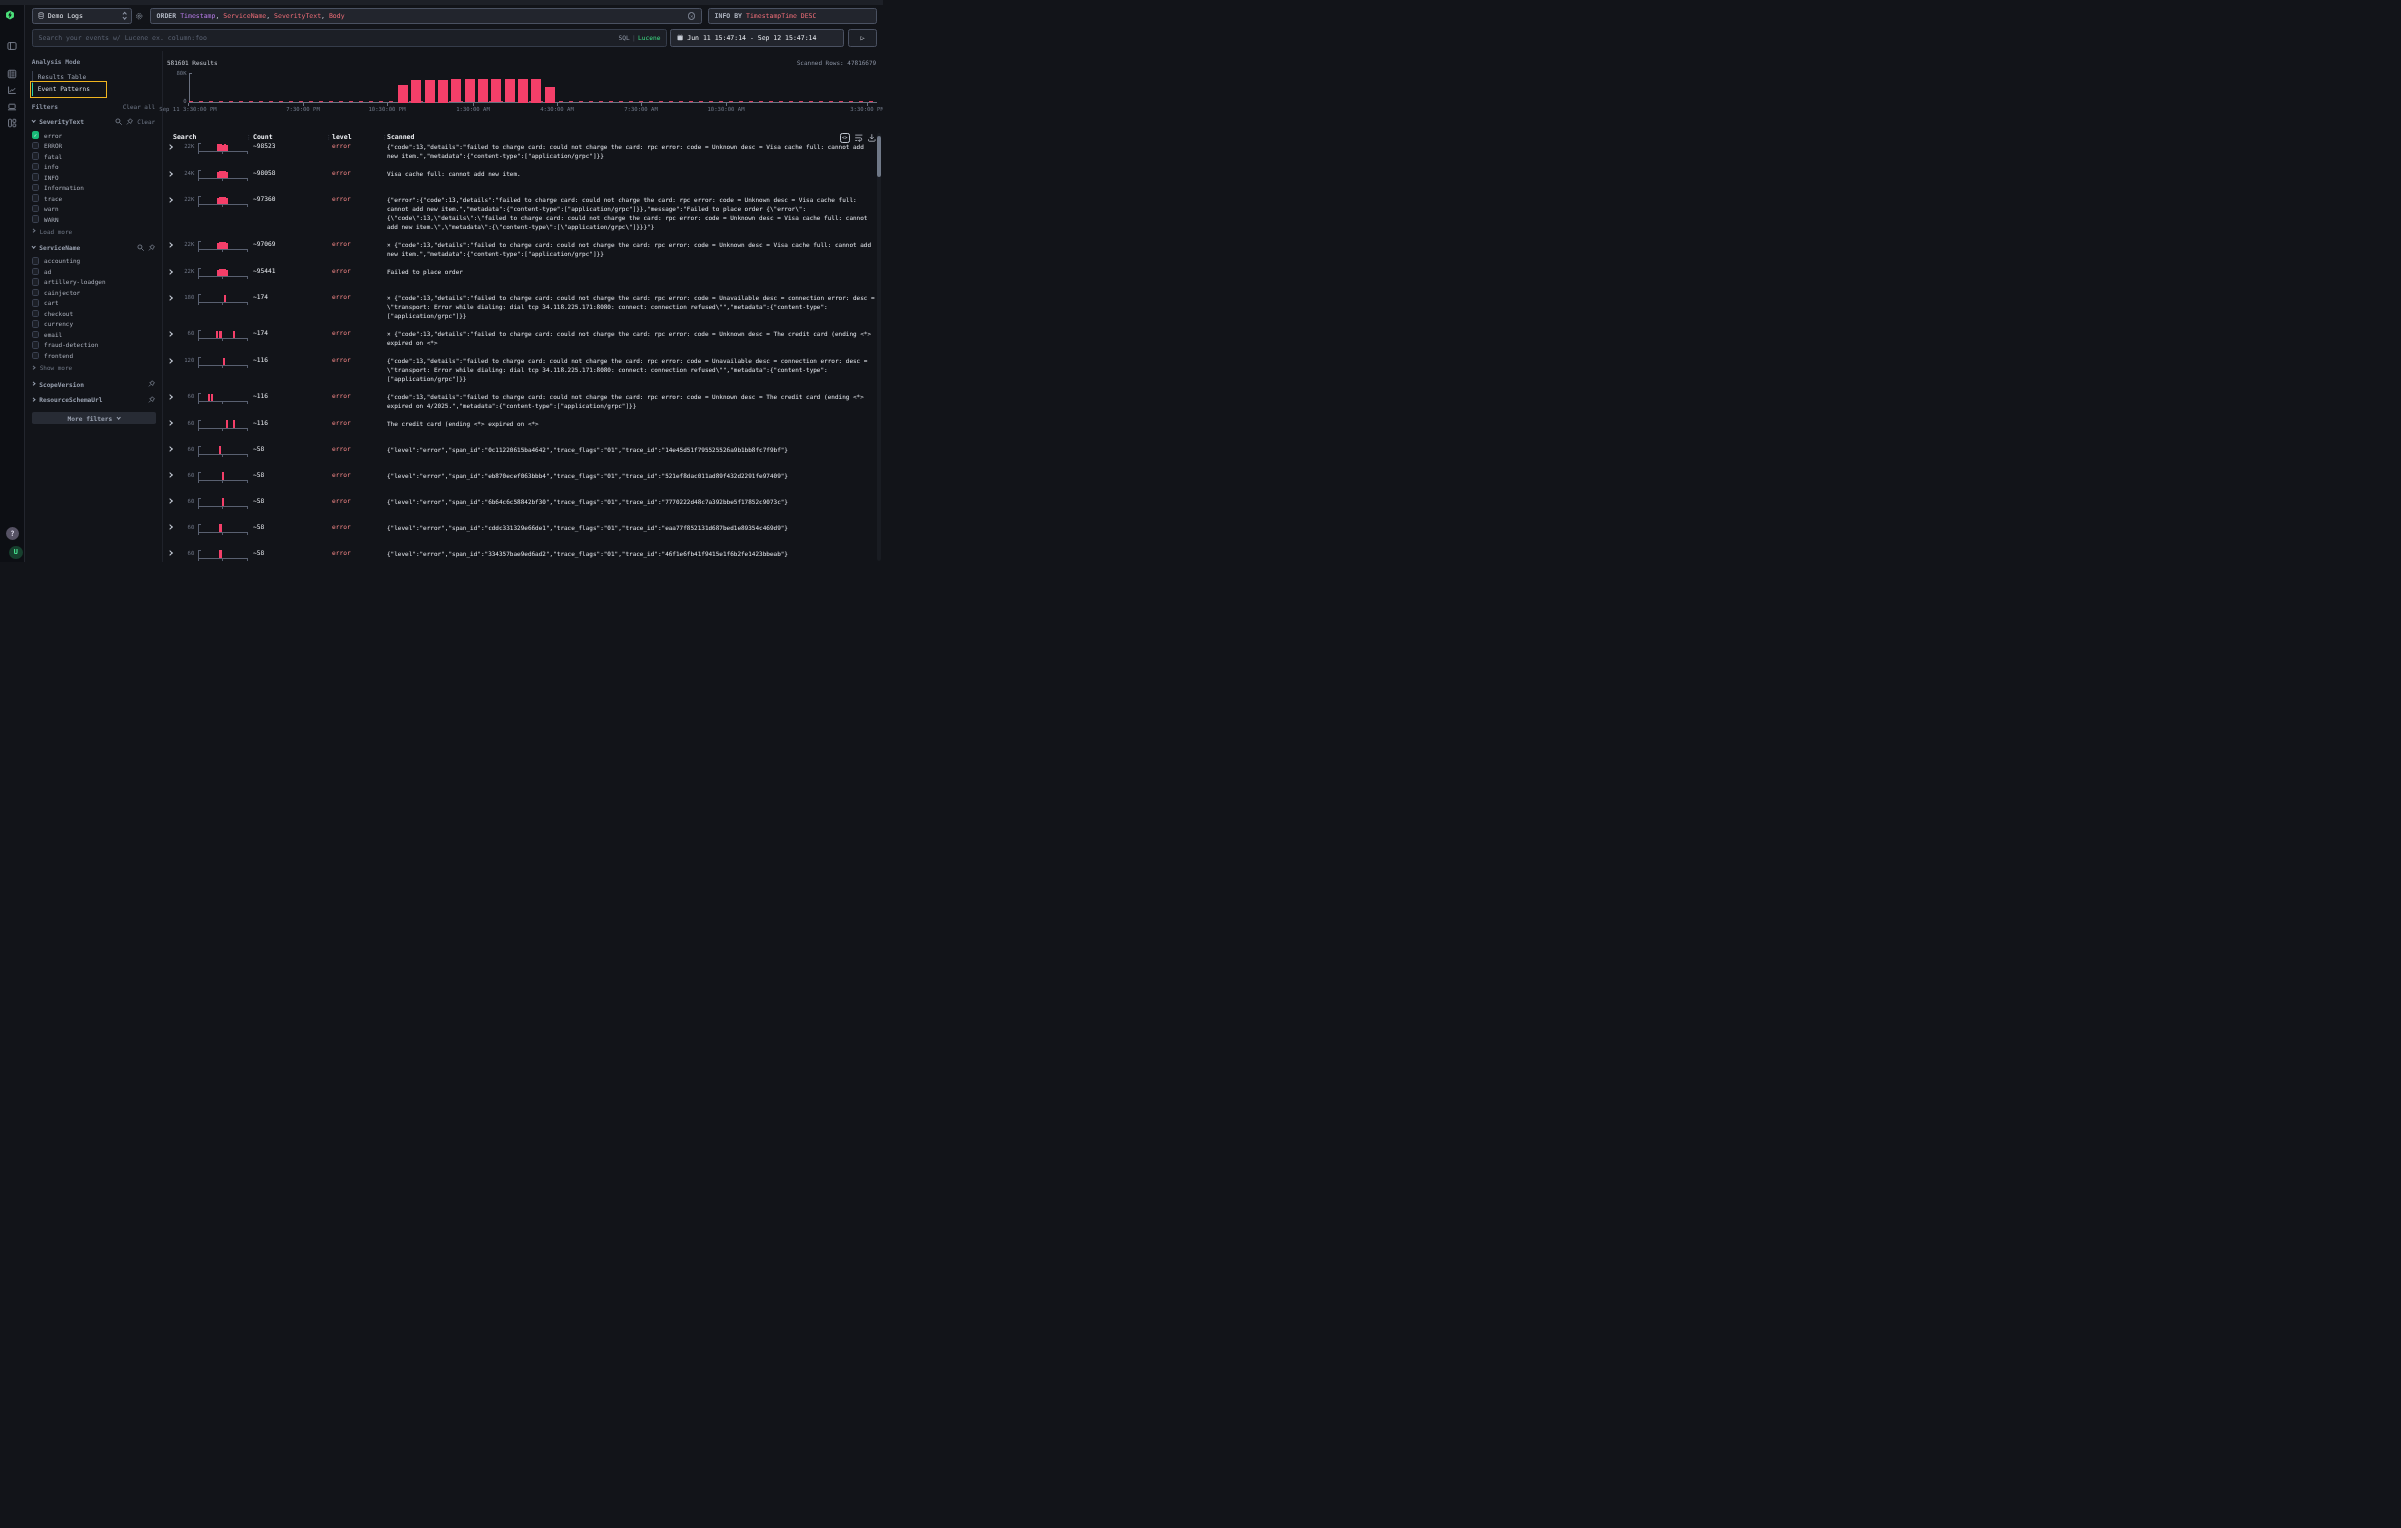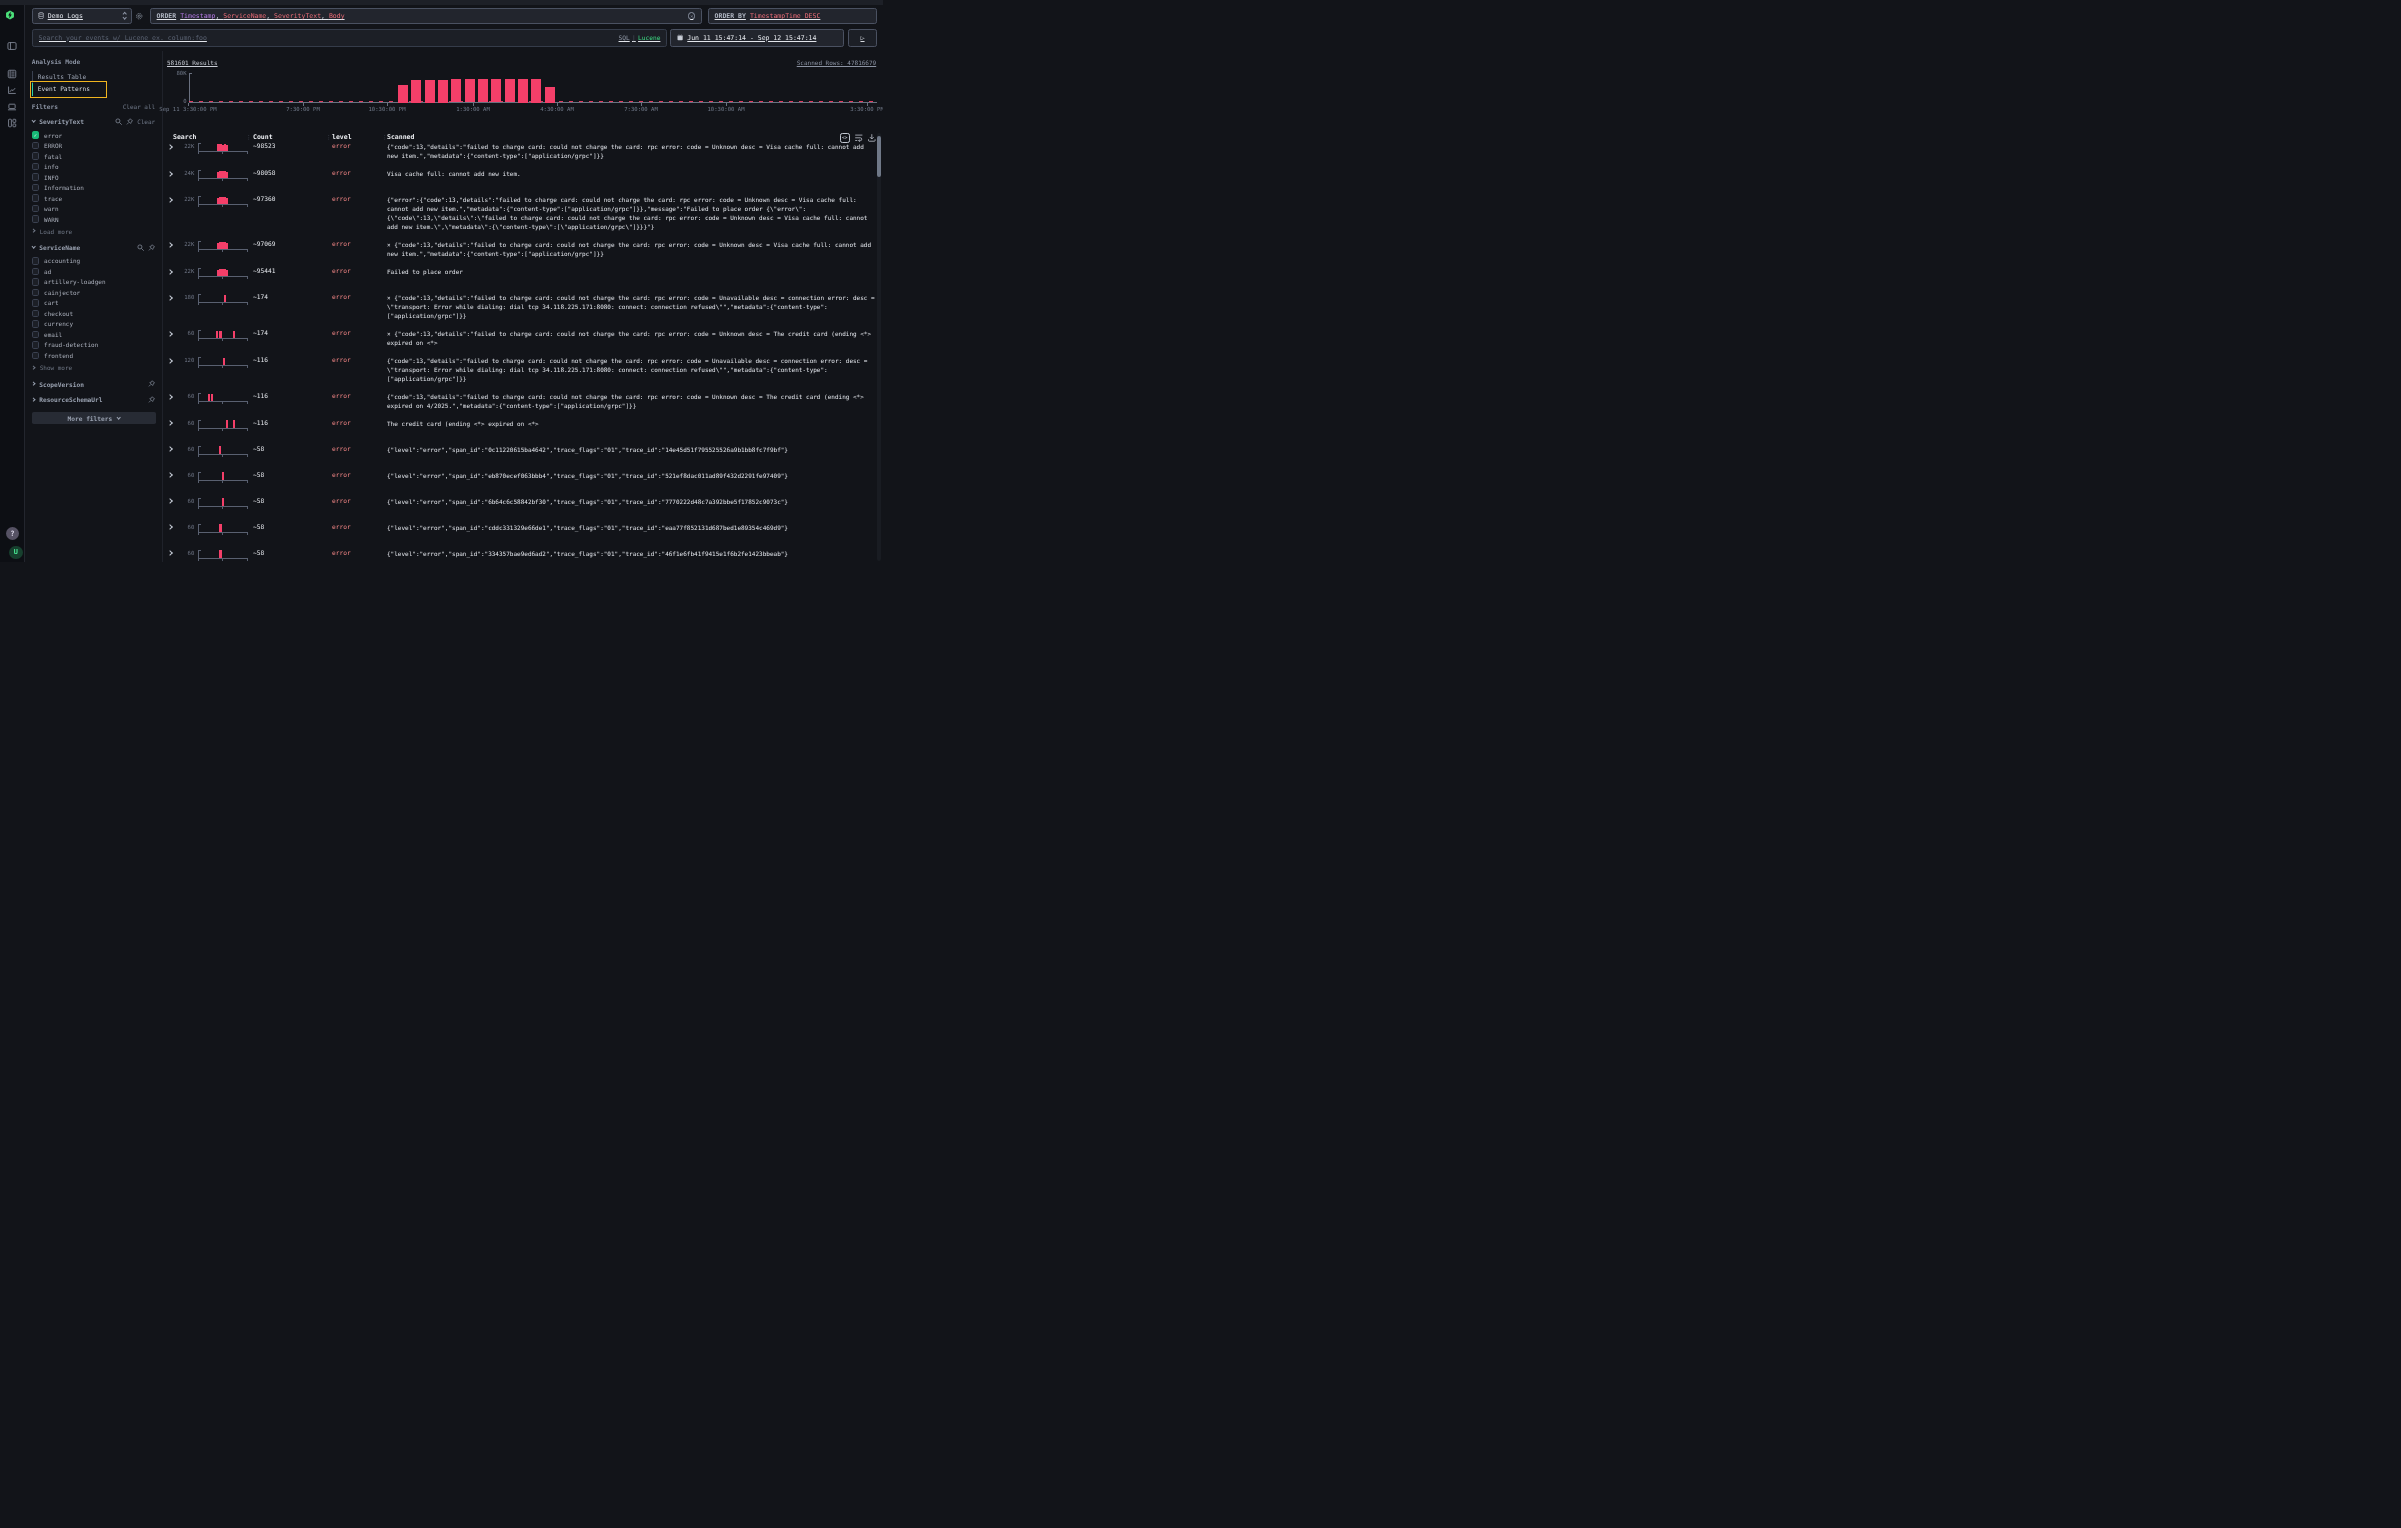--- a/index.html
+++ b/index.html
@@ -2,21 +2,21 @@
 <html style="font-size:9px"><head>
 <meta charset="utf-8">
 <style>
   * { margin:0; padding:0; box-sizing:border-box; }
   html,body { width:883px; height:562px; overflow:hidden; }
   body {
     background:#121419; color:#e3e6ec;
     font-family:"DejaVu Sans Mono","Liberation Mono",monospace;
     position:relative; font-size:6.2px;
   }
-  .abs { position:absolute;text-decoration:underline; }
+  .abs { position:absolute; }
 
   
   #top-strip { position:absolute; left:0; top:0; width:883px; height:4.5px; background:#1d2027; }
   #rail { position:absolute; left:0; top:4.5px; width:25px; height:558px; background:#0d0f14; border-right:0.6px solid #23262e; }
   .rail-icon { position:absolute; left:7.3px; width:10px; height:10px; color:#8b93a3; cursor:pointer; }
   .rail-icon svg { width:10px; height:10px; display:block; }
   #help-bubble { position:absolute; left:5.6px; top:522px; width:13.5px; height:13.5px; border-radius:50%;
     background:#565264; color:#ddd9ea; font-weight:bold; font-size:7.3px; display:flex; align-items:center; justify-content:center; }
   #user-avatar { position:absolute; left:9px; top:541px; width:13.5px; height:13.5px; border-radius:50%;
     background:#17402e; color:#49ec95; font-weight:bold; font-size:6.8px; display:flex; align-items:center; justify-content:center; }
@@ -182,21 +182,21 @@
       <circle cx="8" cy="8" r="2.2"></circle>
       <circle cx="8" cy="8" r="5.2" stroke-dasharray="2.7 1.4"></circle>
     </svg>
 </div>
 <div id="select-bar" class="box abs">
   <span class="kw">ORDER</span>
   <span id="select-parts"><span style="color: rgb(181, 122, 230);">Timestamp</span><span style="color: rgb(192, 197, 207);">, </span><span style="color: rgb(237, 109, 119);">ServiceName</span><span style="color: rgb(192, 197, 207);">, </span><span style="color: rgb(237, 109, 119);">SeverityText</span><span style="color: rgb(192, 197, 207);">, </span><span style="color: rgb(237, 109, 119);">Body</span></span>
   <span id="select-clear">×</span>
 </div>
 <div id="orderby-bar" class="box abs">
-  <span class="kw">ORDER BY</span>
+  <span class="kw">INFO BY</span>
   <span class="val">TimestampTime DESC</span>
 </div>
 
 <div id="search-bar" class="abs" style="display:flex;align-items:center">
   <input id="search-input" placeholder="Search your events w/ Lucene ex. column:foo" style="">
   <span id="lang-toggle">
     <span id="lang-sql">SQL</span><span id="lang-div">|</span><span id="lang-lucene">Lucene</span>
   </span>
 </div>
 <div id="date-range" class="box abs">

